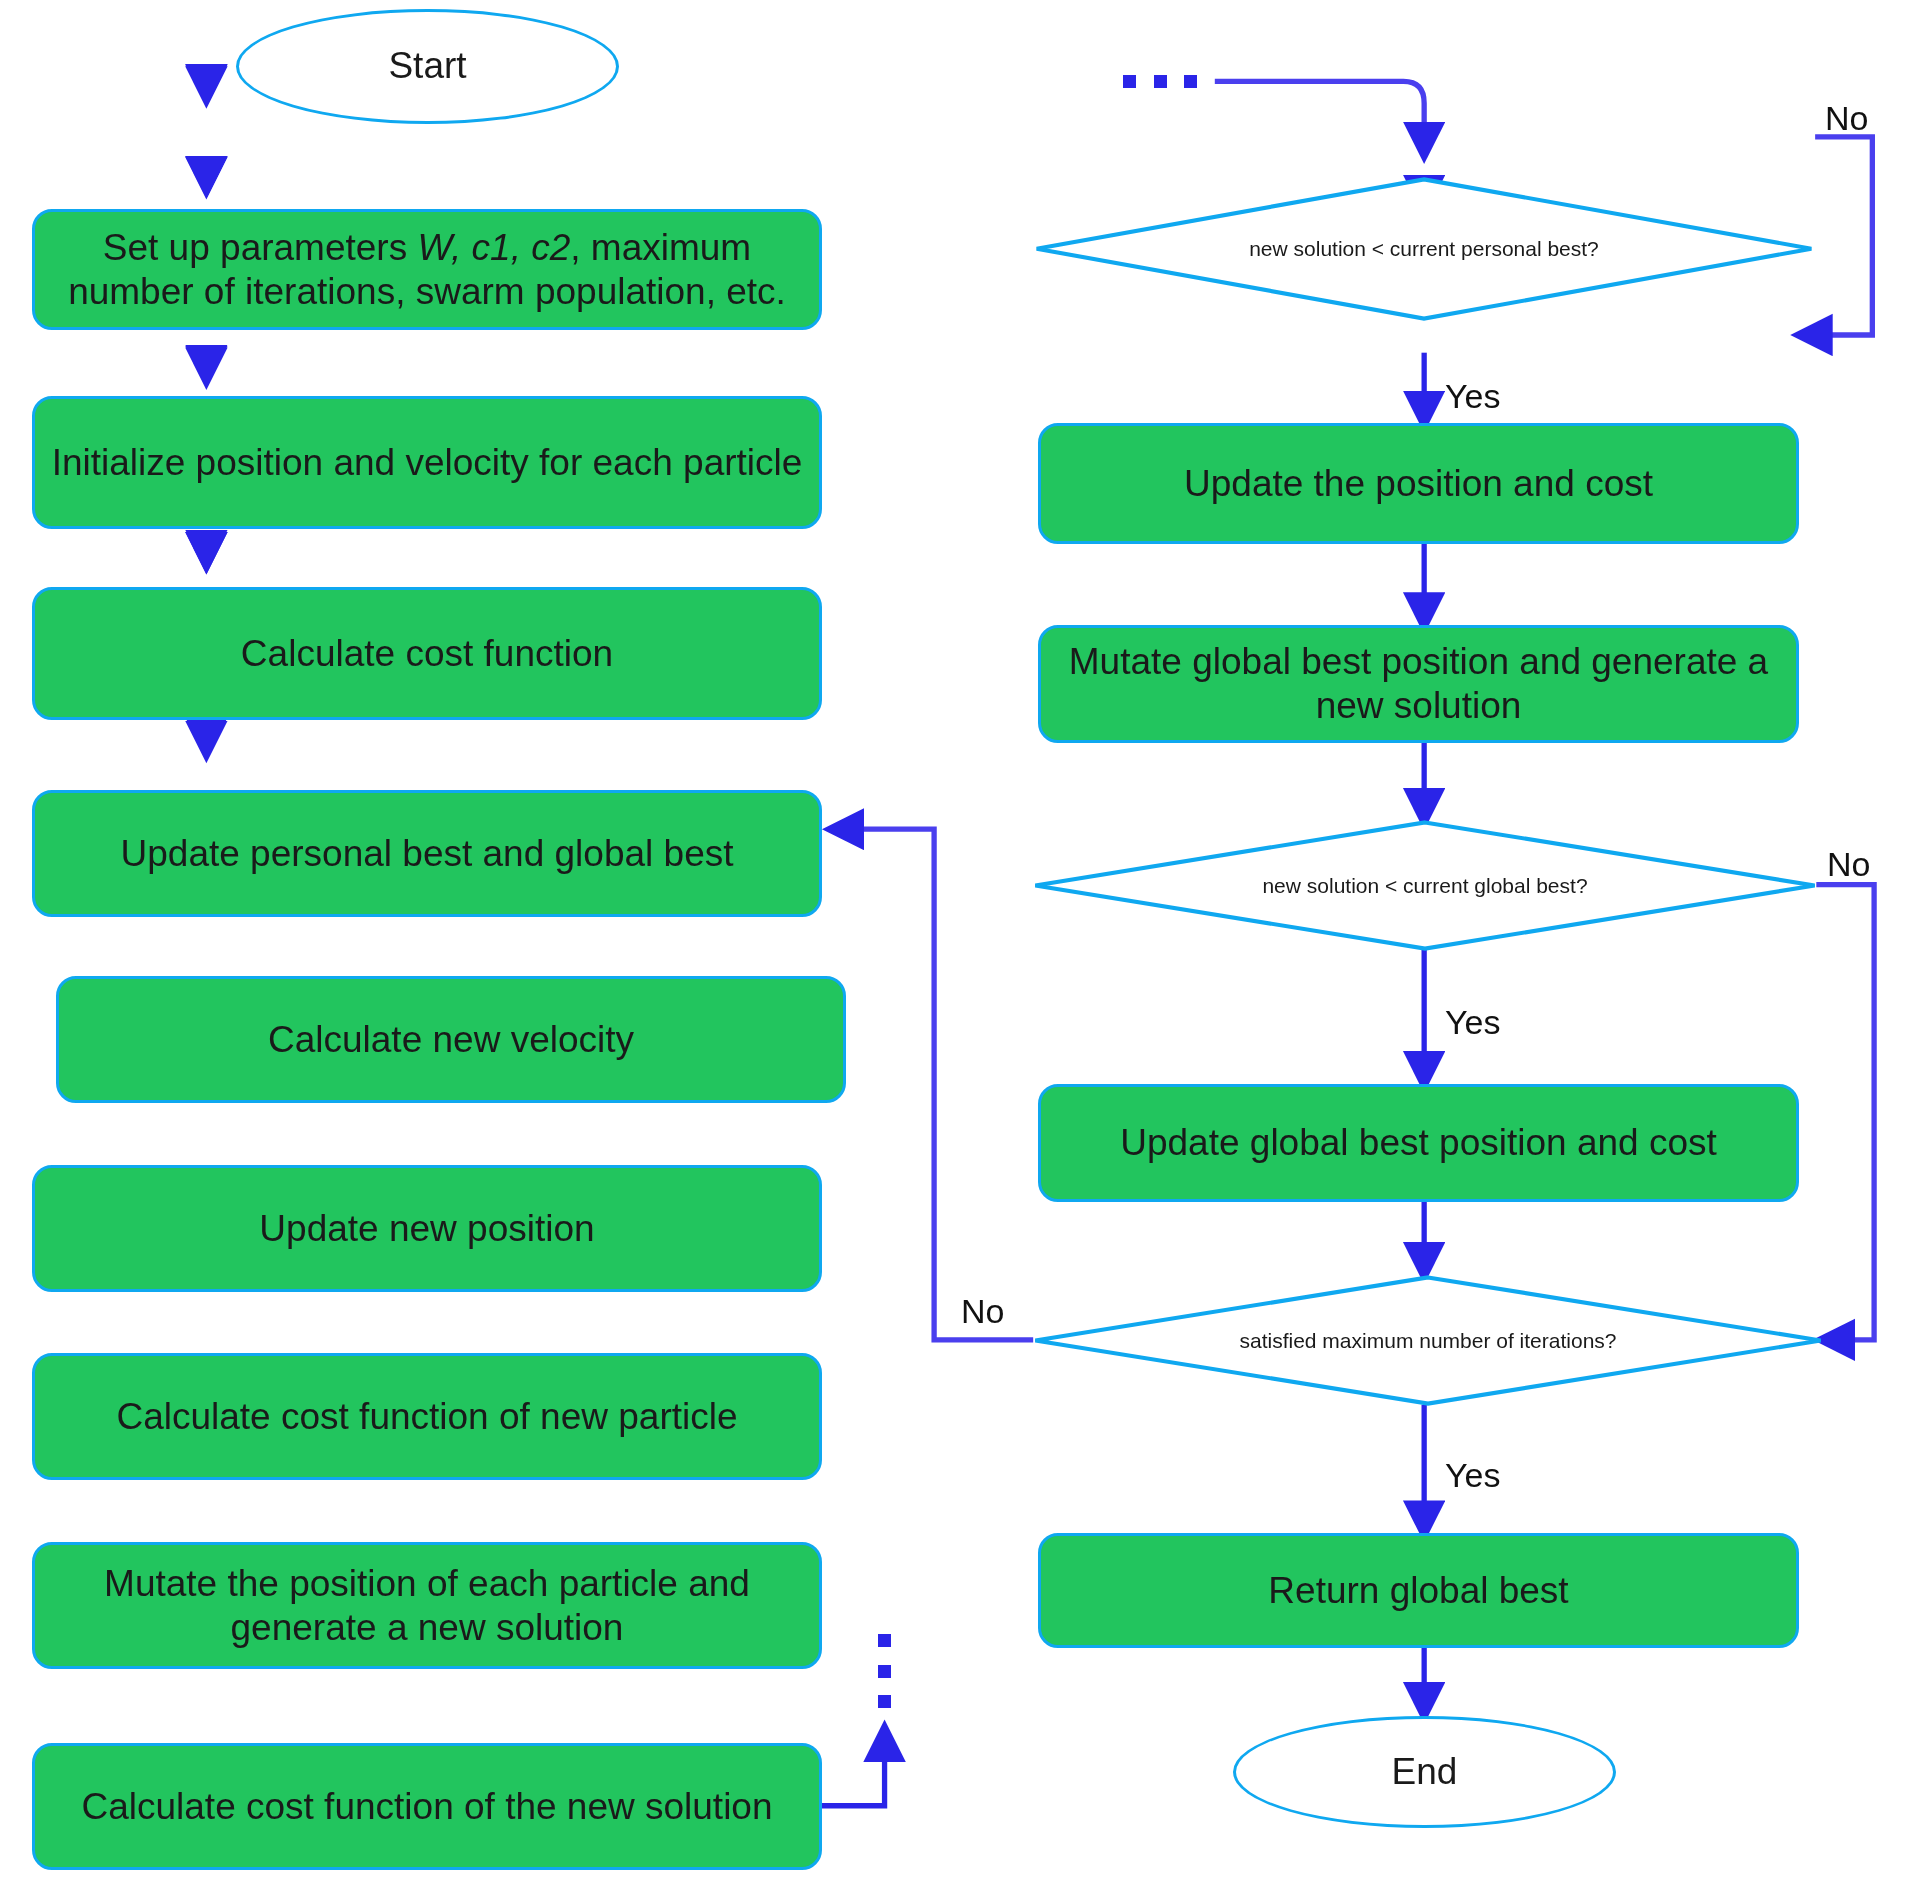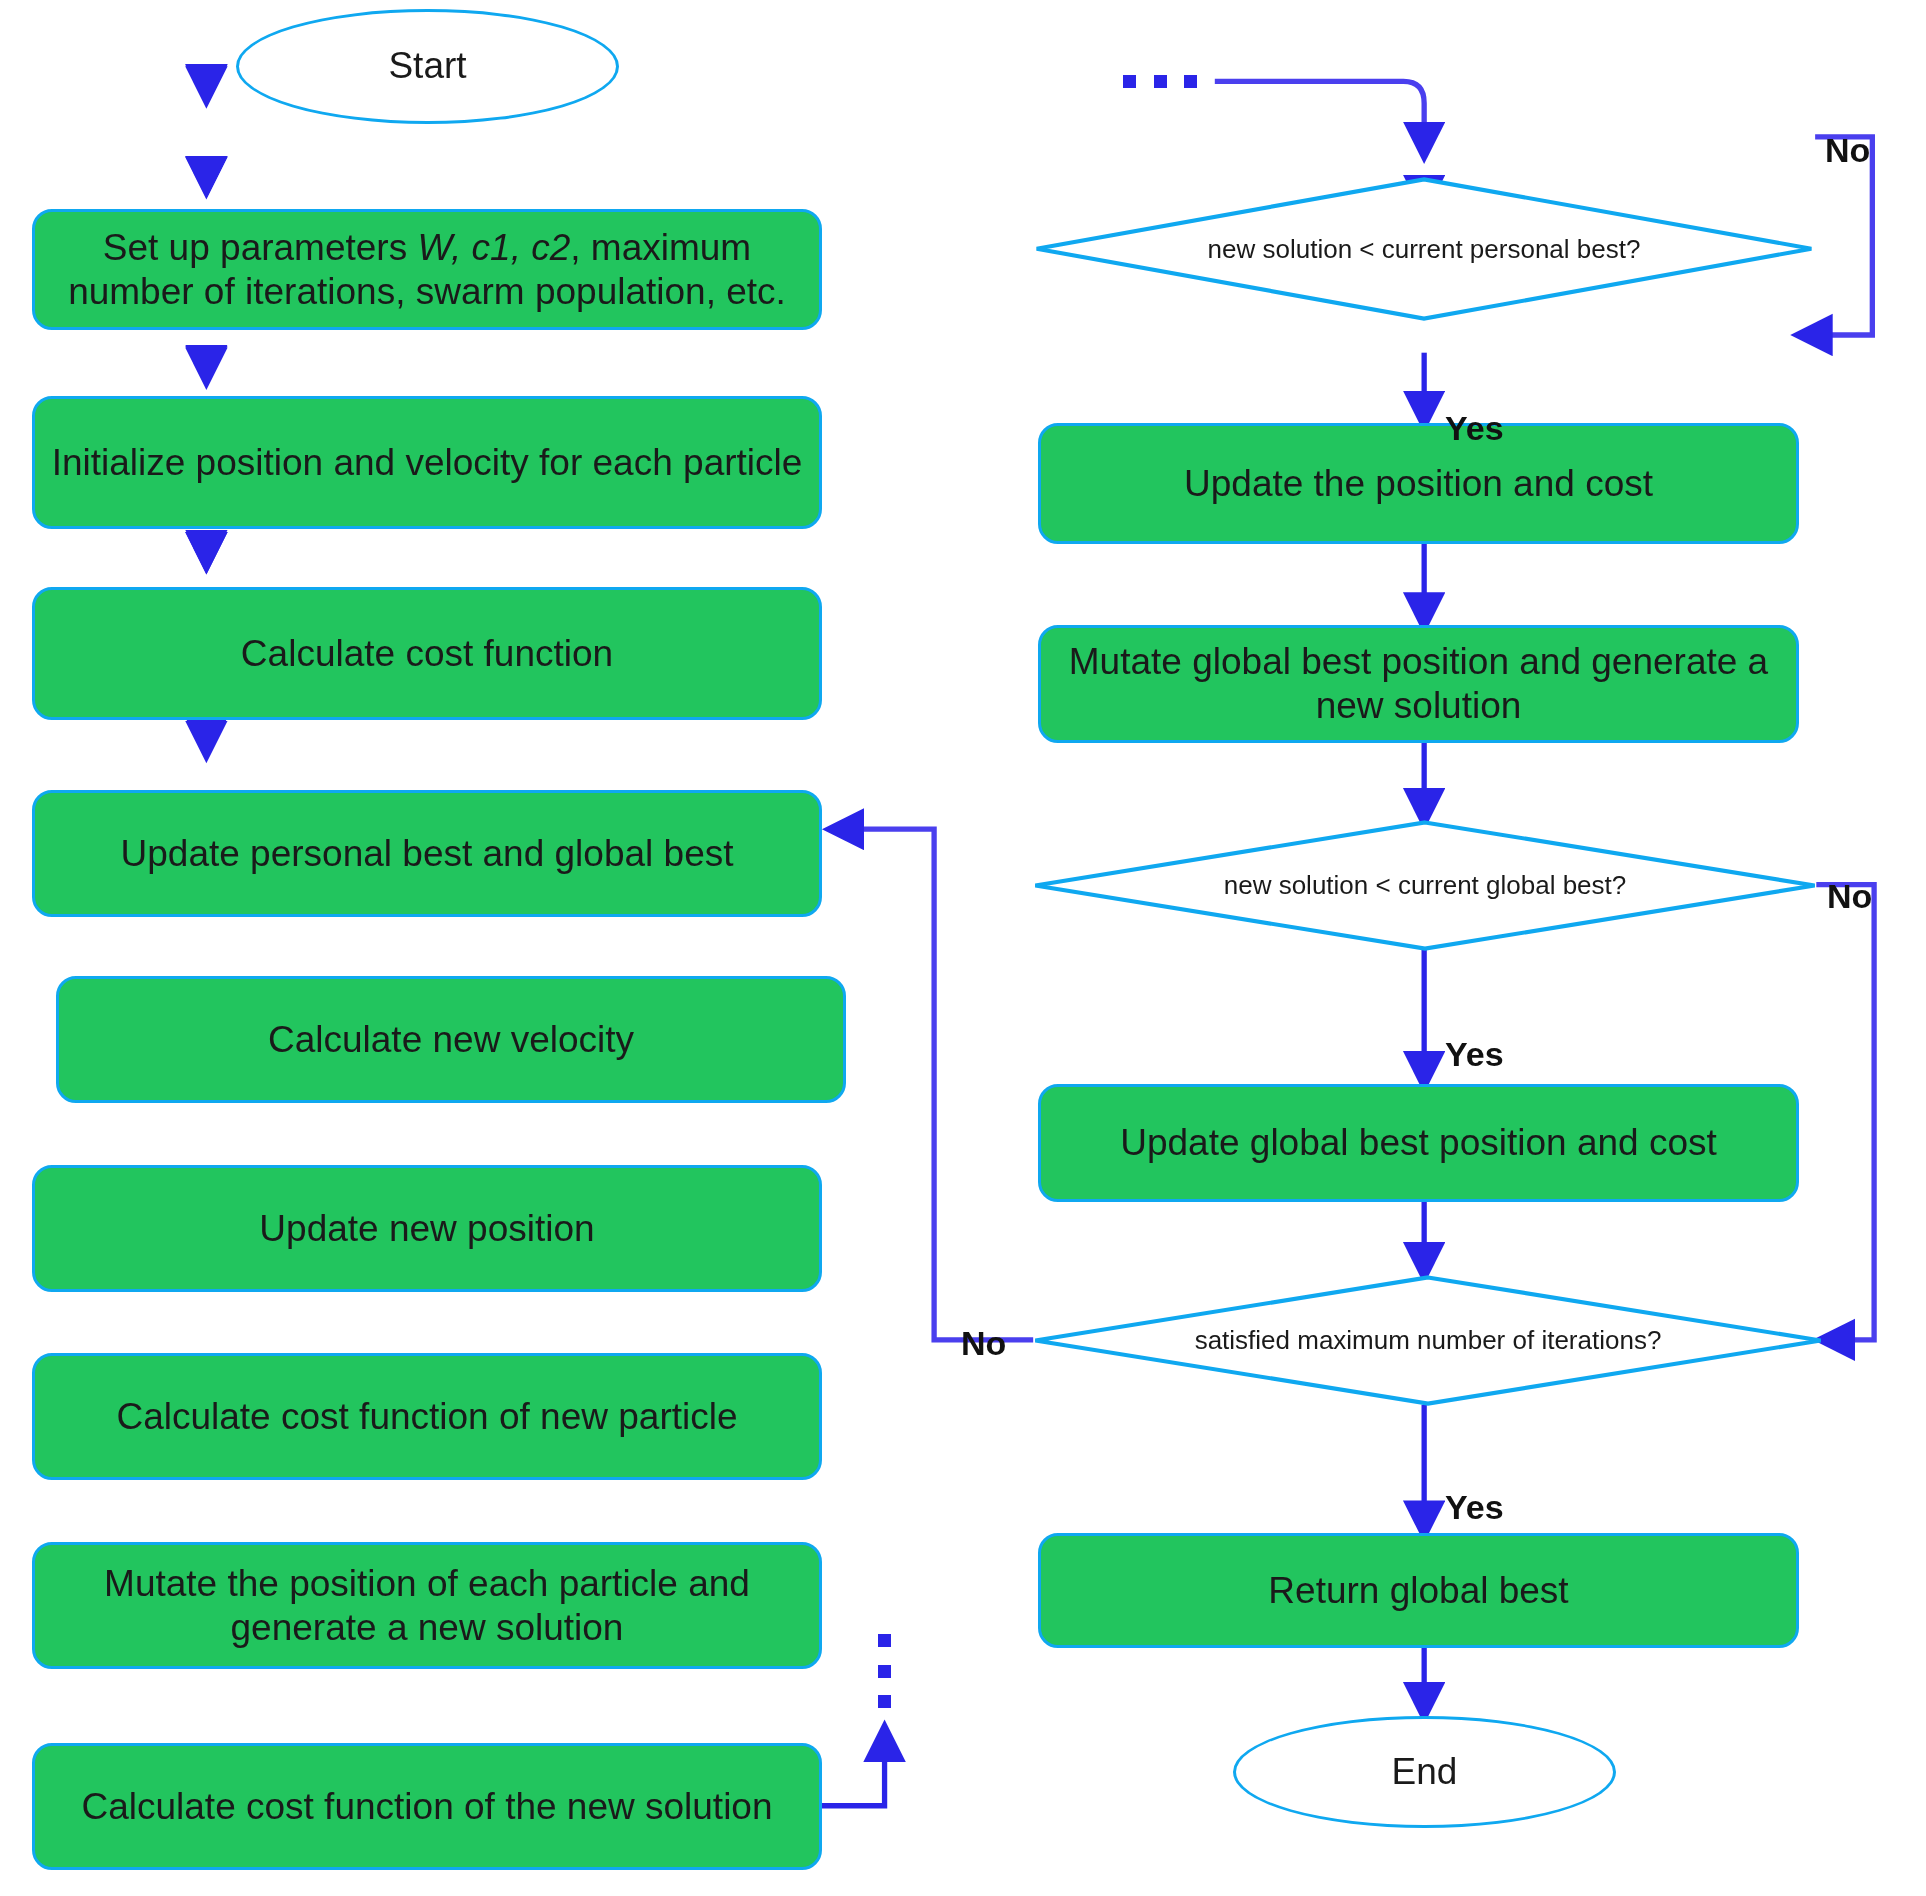--- a/index.html
+++ b/index.html
@@ -4,22 +4,22 @@
 <title>PSO Flowchart</title>
 <style>
   html,body{margin:0;padding:0;background:#ffffff;}
   body{font-family:"Liberation Sans", sans-serif;}
   #stage{position:relative;width:1926px;height:1896px;background:#fff;overflow:hidden;}
   svg#wires{position:absolute;left:0;top:0;width:1926px;height:1896px;pointer-events:none;}
   .node{position:absolute;box-sizing:border-box;display:flex;align-items:center;justify-content:center;text-align:center;color:#1a1a1a;}
   .proc{border:3.5px solid #0FA8F0;border-radius:20px;background:#22c55e;font-size:37px;line-height:1.18;padding:0 16.5px;}
   .term{border:3.5px solid #0FA8F0;border-radius:50%;background:#fff;font-size:37px;}
   .dia-wrap{position:absolute;}
-  .dia-label{position:absolute;left:0;top:0;width:100%;height:100%;display:flex;align-items:center;justify-content:center;font-size:26px;color:#1a1a1a;text-align:center;}
-  .edge-lbl{position:absolute;font-size:34px;font-weight:bold;color:#111;white-space:nowrap;margin-top:32px;}
+  .dia-label{position:absolute;left:0;top:0;width:100%;height:100%;display:flex;align-items:center;justify-content:center;font-size:21px;color:#1a1a1a;text-align:center;}
+  .edge-lbl{position:absolute;font-size:34px;font-weight:normal;color:#111;white-space:nowrap;}
   .ital{font-style:italic;}
   .dots{position:absolute;}
   .dot{position:absolute;width:13px;height:13px;background:#2A24E8;}
 </style>
 </head>
 <body>
 
 <div id="stage">
 
   <svg id="wires" viewBox="0 0 3266 3215">

